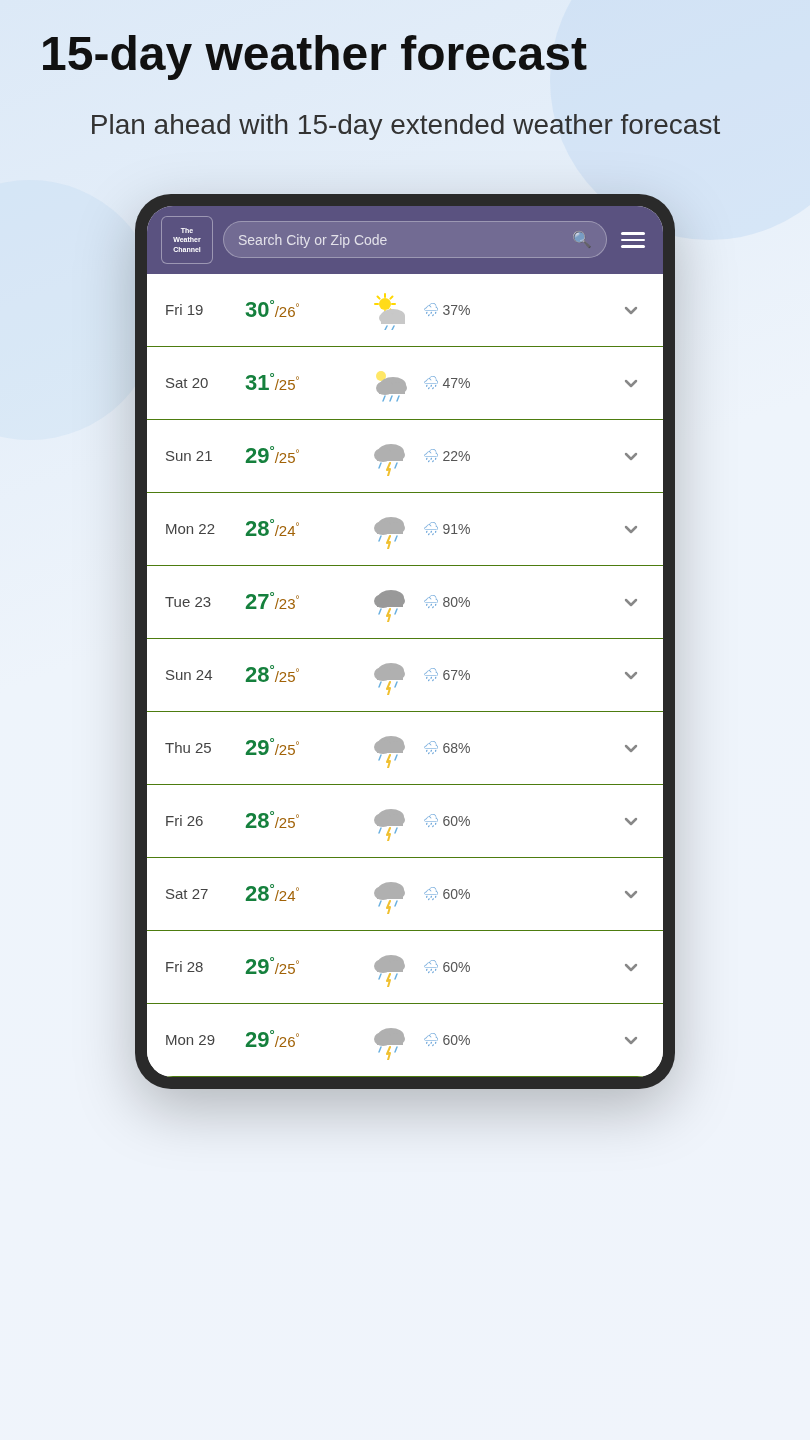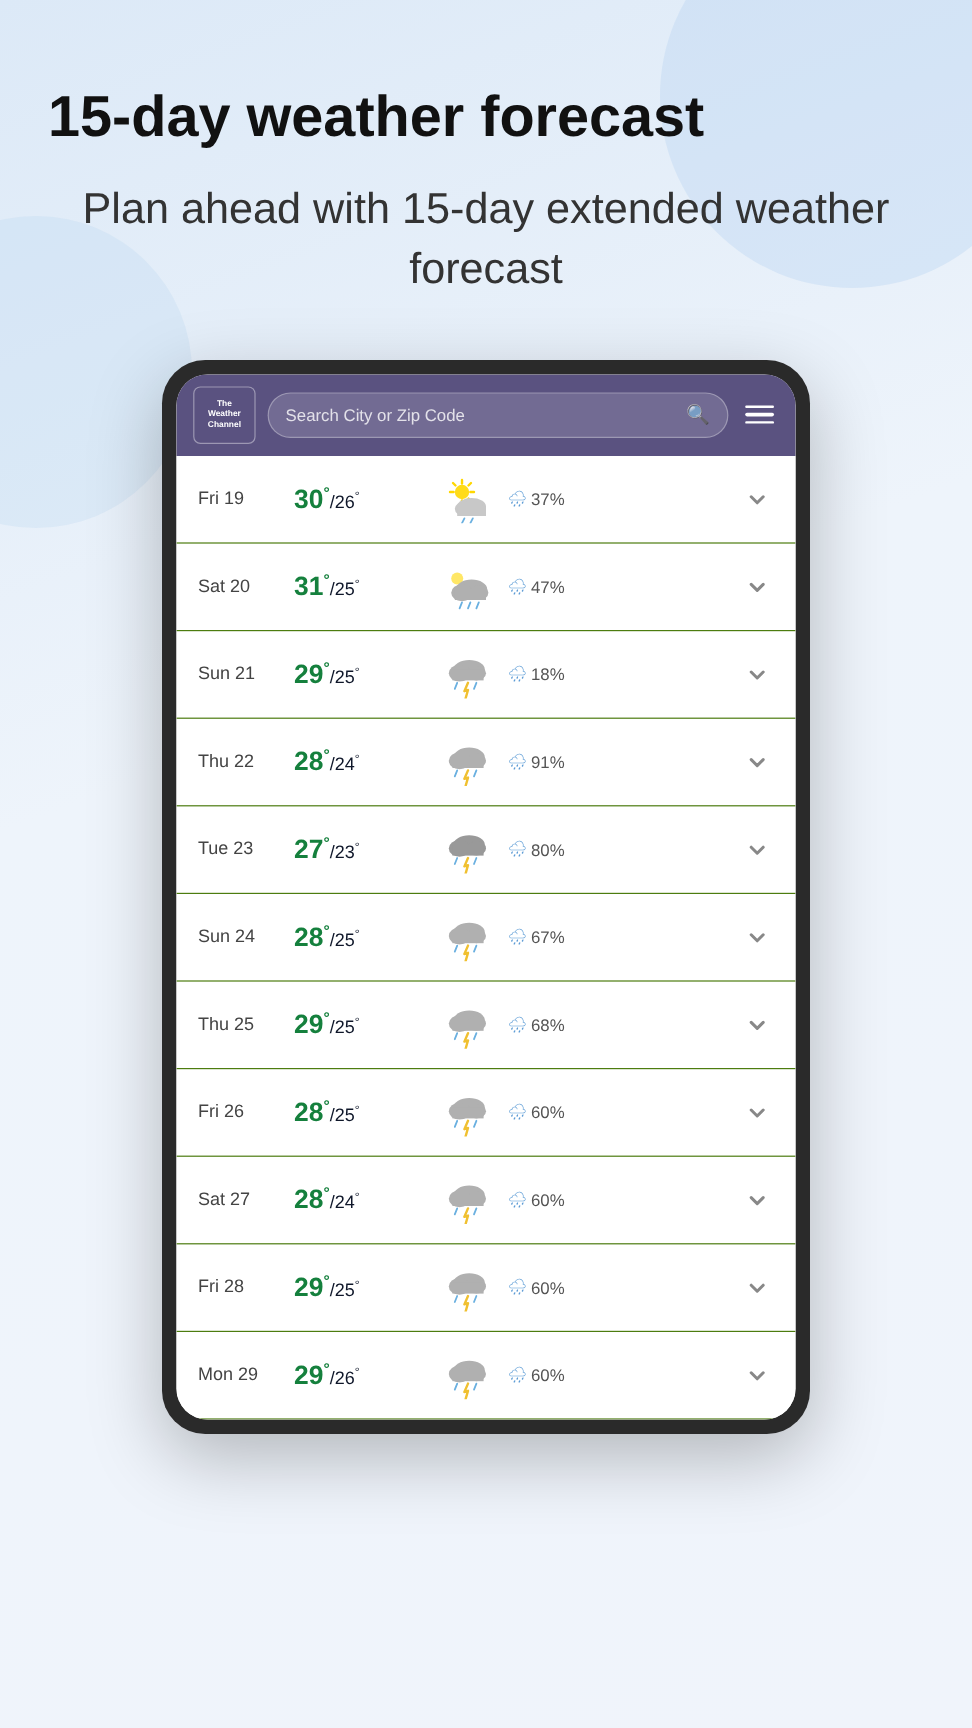--- a/index.html
+++ b/index.html
@@ -30,34 +30,34 @@
       width: 260px;
       height: 260px;
       border-radius: 50%;
       background: rgba(180, 210, 240, 0.25);
       z-index: 0;
     }
 
     .page-content {
       position: relative;
       z-index: 1;
-      padding: 72px 40px 40px 40px;
+      padding: 28px 40px 40px 40px;
     }
 
     .headline {
       font-size: 48px;
       font-weight: 900;
       color: #111;
       text-align: left;
       line-height: 1.1;
       margin-bottom: 24px;
     }
 
     .subtitle {
-      font-size: 36px;
+      font-size: 28px;
       font-weight: 400;
       color: #333;
       text-align: center;
       line-height: 1.4;
       margin-bottom: 50px;
     }
 
     
     .phone-mockup {
       background: #2a2a2a;
@@ -174,21 +174,21 @@
       color: #15803d;
     }
 
     .temp-high sup {
       font-size: 13px;
       font-weight: 700;
     }
 
     .temp-low {
       font-size: 15px;
-      color: #0f172a;
+      color: #a16207;
       font-weight: 400;
     }
 
     .temp-low sup {
       font-size: 10px;
     }
 
     .weather-icon-area {
       width: 52px;
       flex-shrink: 0;
@@ -340,30 +340,30 @@
     <rect x="10" y="16" width="26" height="9" fill="#b0b0b0"></rect>
 
     <line x1="14" y1="27" x2="12" y2="32" stroke="#6ab0e0" stroke-width="1.5" stroke-linecap="round"></line>
     <line x1="30" y1="27" x2="28" y2="32" stroke="#6ab0e0" stroke-width="1.5" stroke-linecap="round"></line>
 
     <polyline points="23,27 20,34 23,33 21,40" stroke="#f0c030" stroke-width="2" stroke-linejoin="round" stroke-linecap="round" fill="none"></polyline>
   </svg>
     </div>
     <div class="precip">
       <span class="precip-drop">🌧</span>
-      <span>18%</span>
-    </div>
-    <div class="chevron-btn">
-      <svg viewBox="0 0 18 18">
-        <polyline points="4,7 9,12 14,7"></polyline>
-      </svg>
-    </div>
-  </div>
-          <div class="forecast-row">
-    <span class="day-label">Thu 22</span>
+      <span>22%</span>
+    </div>
+    <div class="chevron-btn">
+      <svg viewBox="0 0 18 18">
+        <polyline points="4,7 9,12 14,7"></polyline>
+      </svg>
+    </div>
+  </div>
+          <div class="forecast-row">
+    <span class="day-label">Mon 22</span>
     <div class="temp-display">
       <span class="temp-high">28<sup>°</sup></span><span class="temp-low">/24<sup>°</sup></span>
     </div>
     <div class="weather-icon-area">
       <svg width="44" height="40" viewBox="0 0 44 40" fill="none" xmlns="http://www.w3.org/2000/svg">
 
     <ellipse cx="24" cy="16" rx="13" ry="8" fill="#b0b0b0"></ellipse>
     <ellipse cx="16" cy="19" rx="9" ry="7" fill="#b0b0b0"></ellipse>
     <ellipse cx="30" cy="19" rx="8" ry="6" fill="#b0b0b0"></ellipse>
     <rect x="10" y="16" width="26" height="9" fill="#b0b0b0"></rect>

